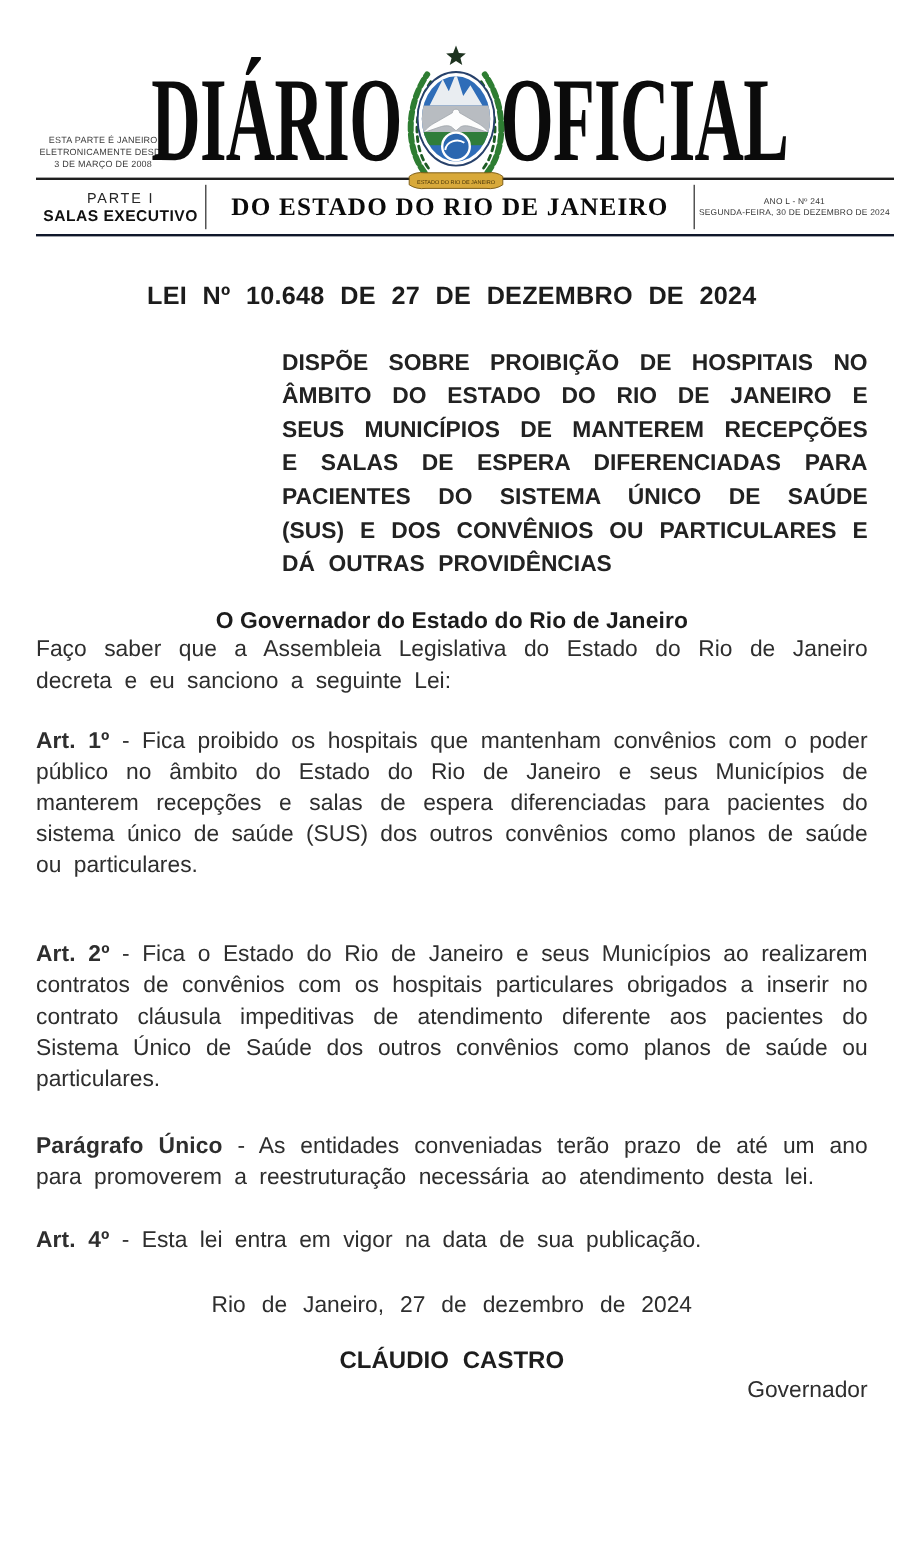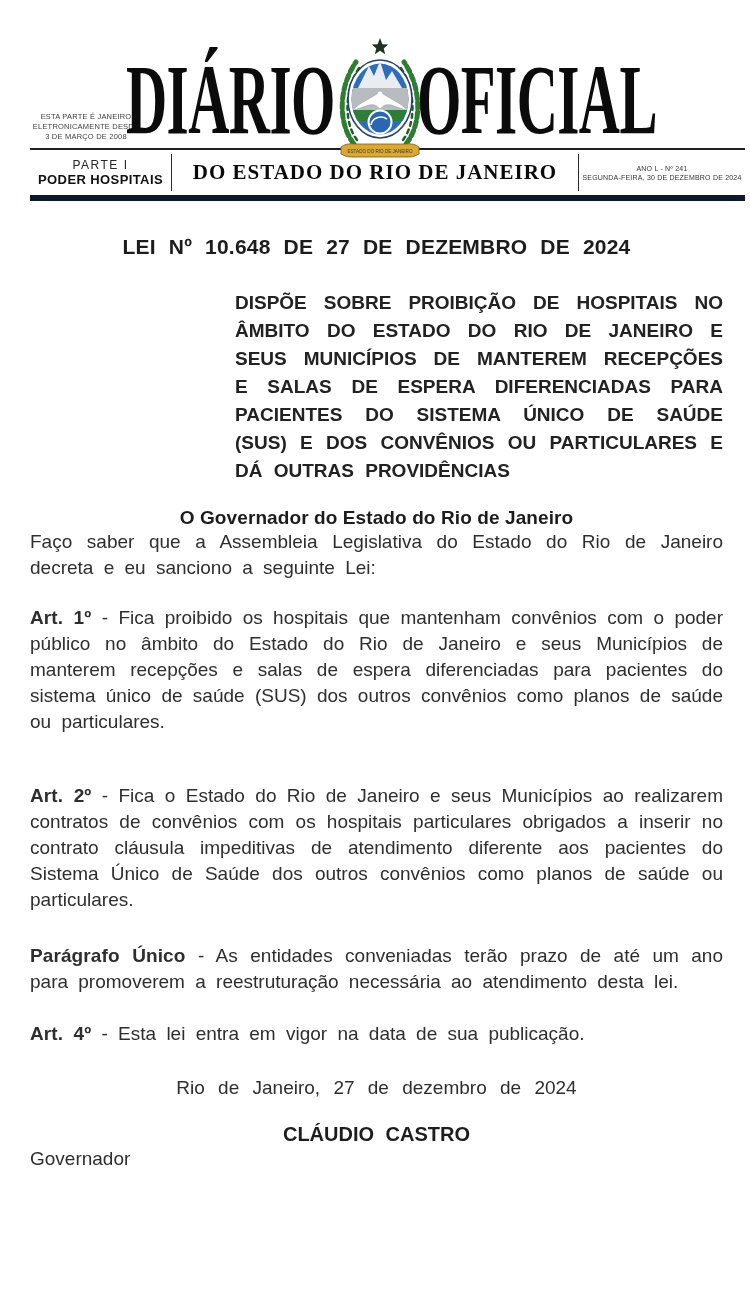--- a/index.html
+++ b/index.html
@@ -19,21 +19,21 @@
     position:absolute; top:50px; font-family:"Liberation Serif", serif;
     font-weight:bold; font-size:100px; line-height:1; color:#0b0b0b;
     transform:scaleX(0.57); transform-origin:left top; letter-spacing:-1px;
     white-space:nowrap;
   }
   #title-diario  { left:126px; }
   #title-oficial { left:417px; }
   .crest { position:absolute; left:326px; top:36px; z-index:3; }
   .info-bar {
     position:absolute; left:30px; right:5px; top:148px; height:45px;
-    border-top:2px solid #1f1f1f; border-bottom:6px solid #0f172a;
+    border-top:2px solid #1f1f1f; border-bottom:2px solid #0f172a;
     display:flex; align-items:stretch;
   }
   .cell { display:flex; flex-direction:column; justify-content:center; text-align:center; }
   .cell-left  { width:141px; }
   .part-line1 { font-size:12px; letter-spacing:1.5px; color:#262626; }
   .part-line2 { font-size:13px; font-weight:bold; letter-spacing:.4px; color:#101010; }
   .vdiv { width:1px; background:#2a2a2a; margin:4px 0; }
   .cell-center {
     flex:1; justify-content:center;
     font-family:"Liberation Serif", serif; font-weight:bold; font-size:21px;
@@ -57,21 +57,21 @@
     word-spacing:5px; color:#2e2e2e;
   }
   .article strong, .gov-line { letter-spacing:.1px; }
   .art-1 { margin-top:24px; }
   .art-2 { margin-top:48px; }
   .art-3 { margin-top:26px; }
   .art-pu{ margin-top:30px; }
   .art-4 { margin-top:26px; }
   .place-date { margin:30px 0 0; text-align:center; font-size:19px; word-spacing:8px; }
   .sig-name { margin:24px 0 0; text-align:center; font-size:20px; font-weight:bold; word-spacing:6px; color:#1d1d1d; }
-  .sig-role { margin:2px 0 0; text-align:left; font-size:19px; }
+  .sig-role { margin:2px 0 0; text-align:right; font-size:19px; }
 </style>
 </head>
 <body>
 
 <header class="masthead">
   <div class="edited-note">
     <div>ESTA PARTE É JANEIRO</div>
     <div>ELETRONICAMENTE DESDE</div>
     <div>3 DE MARÇO DE 2008</div>
   </div>
@@ -112,21 +112,21 @@
       <g>
         <path d="M15,111 Q20,107 28,108 L80,108 Q88,107 93,111 L93,118 Q87,122 79,121 L29,121 Q21,122 15,118 Z" fill="#d8a93a" stroke="#7a5c16" stroke-width="0.8"></path>
         <text x="54" y="117" text-anchor="middle" font-size="4.6" font-family="Liberation Sans, sans-serif" fill="#4a3708">ESTADO DO RIO DE JANEIRO</text>
       </g>
     </svg>
   </span>
 
   <div class="info-bar">
     <div class="cell cell-left">
       <div class="part-line1">PARTE I</div>
-      <div class="part-line2">PODER HOSPITAIS</div>
+      <div class="part-line2">SALAS EXECUTIVO</div>
     </div>
     <div class="vdiv"></div>
     <div class="cell cell-center">DO ESTADO DO RIO DE JANEIRO</div>
     <div class="vdiv"></div>
     <div class="cell cell-right">
       <div class="edition-line">ANO L - Nº 241</div>
       <div class="edition-line">SEGUNDA-FEIRA, 30 DE DEZEMBRO DE 2024</div>
     </div>
   </div>
 </header>

